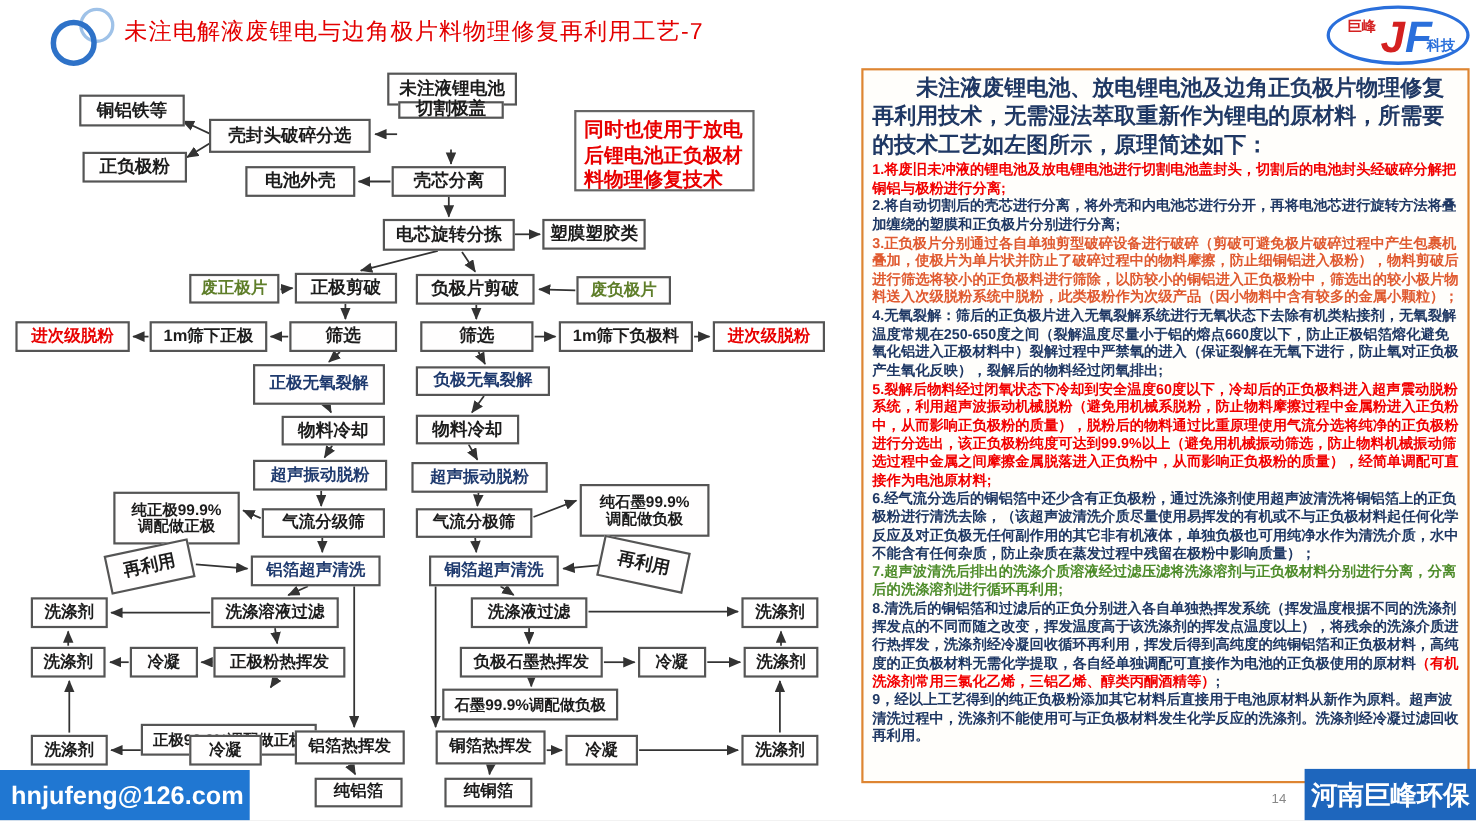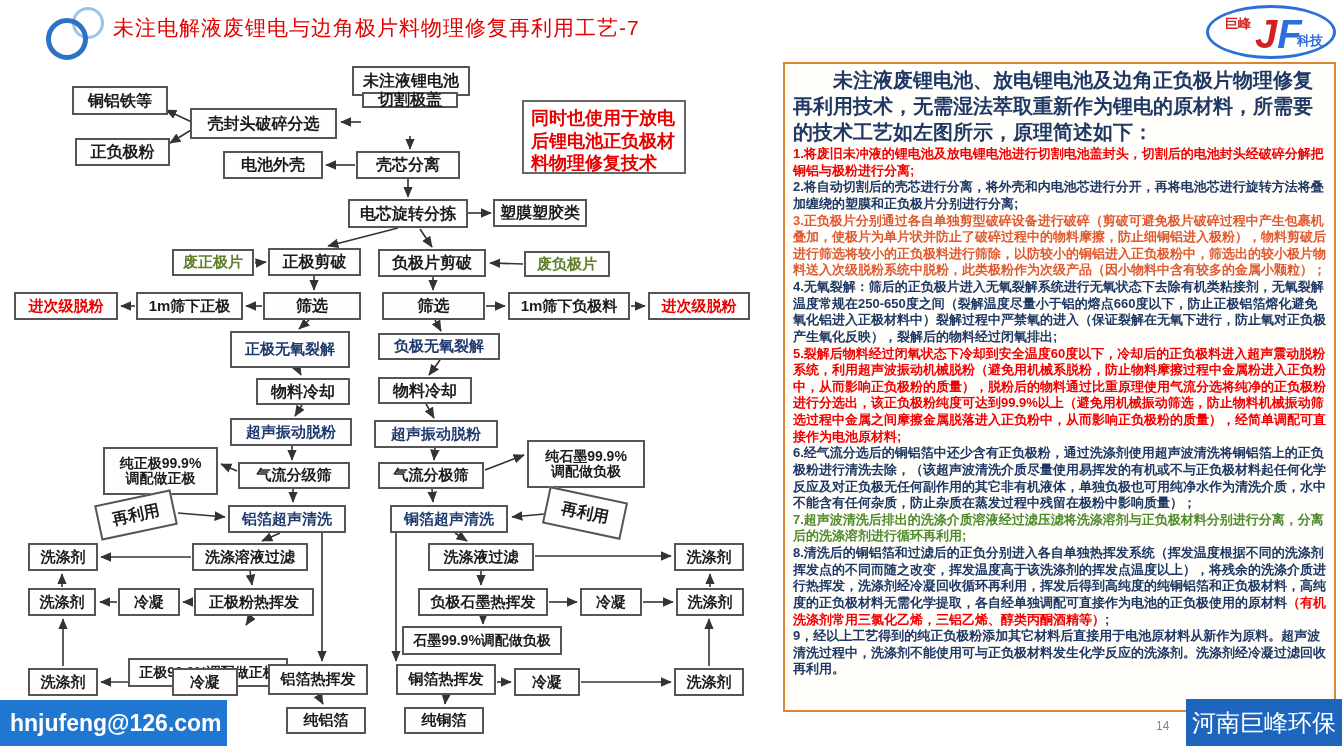--- a/index.html
+++ b/index.html
@@ -33,21 +33,21 @@
   .panel{position:absolute;left:783px;top:62px;width:553px;height:650px;box-sizing:border-box;
          border:2px solid #de8532;background:#fffefb;padding:3px 8px 4px 8px;overflow:hidden;z-index:2;}
   .panel p{margin:0;font-size:13px;font-weight:bold;line-height:1.28;}
   .panel .intro{font-size:20px;line-height:1.3;text-indent:2em;margin-bottom:1px;}
   .t-navy{color:#1f3864;} .t-red{color:#f20000;} .t-orange{color:#e05a30;} .t-green{color:#4e8c2a;}
   
   .footer-email{position:absolute;left:0;top:700px;width:227px;height:46px;background:#2077d2;
                 color:#fff;font-size:23px;font-weight:bold;line-height:46px;padding-left:10px;
                 box-sizing:border-box;z-index:3;}
   .footer-company{position:absolute;left:1186px;top:699px;width:156px;height:47px;background:#1e66bd;
-                  color:#fff;font-size:24px;font-weight:normal;display:flex;align-items:center;
+                  color:#fff;font-size:24px;font-weight:bold;display:flex;align-items:center;
                   justify-content:center;z-index:3;}
   .page-num{position:absolute;left:1156px;top:719px;font-size:12px;color:#888;z-index:3;}
 </style>
 </head>
 <body>
 
 <div class="slide">
 
   <span class="circ c1"></span>
   <span class="circ c2"></span>

